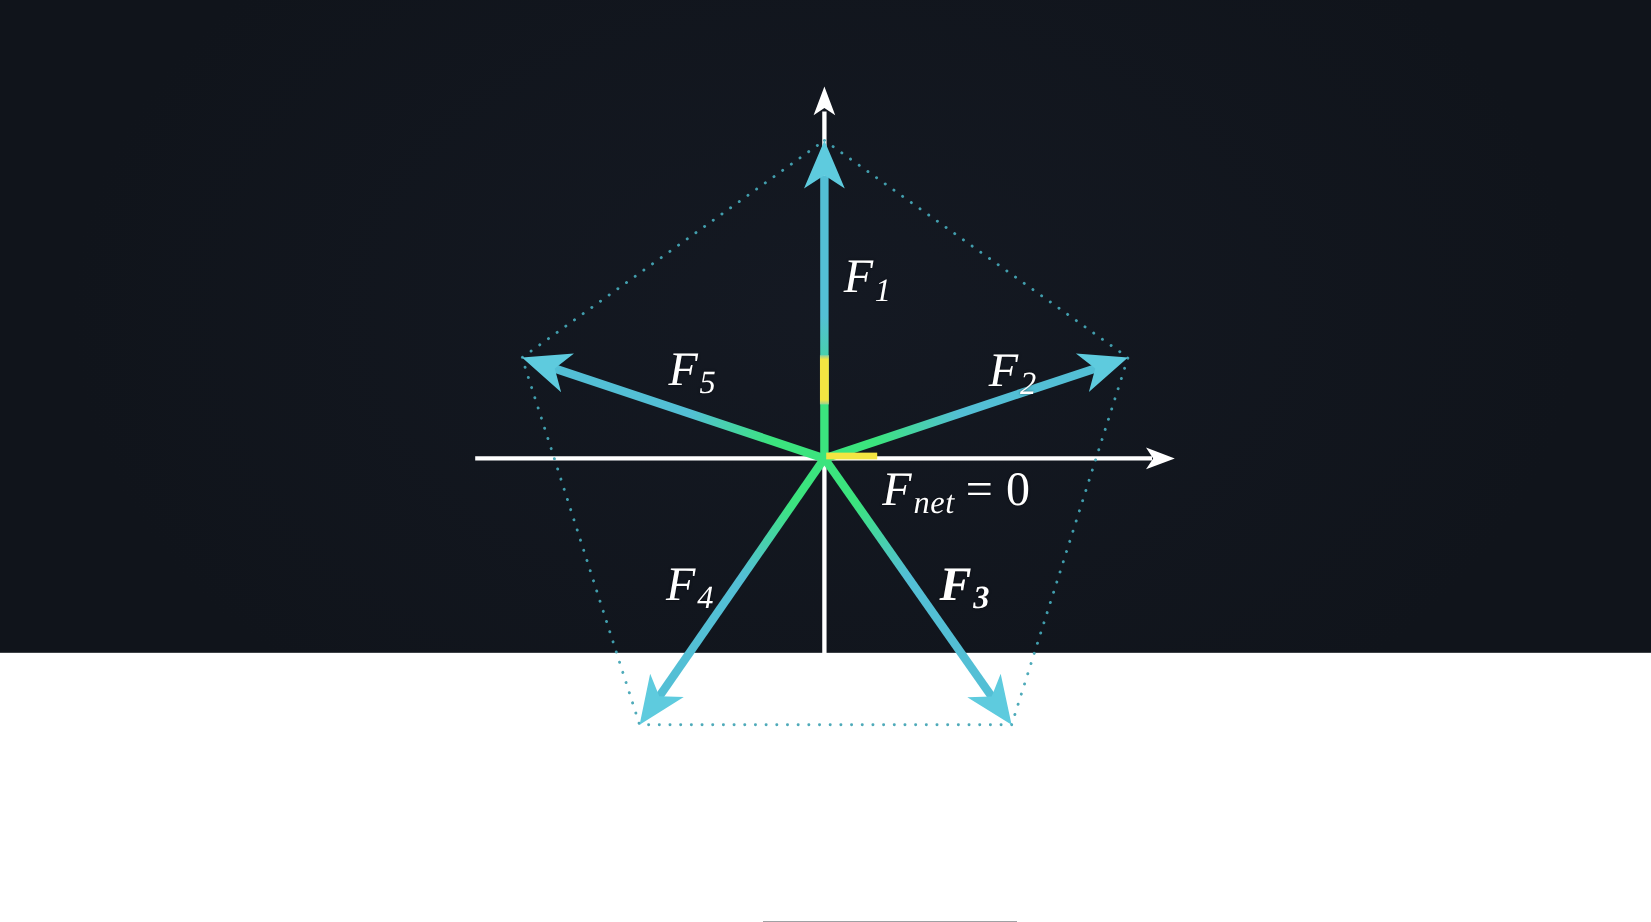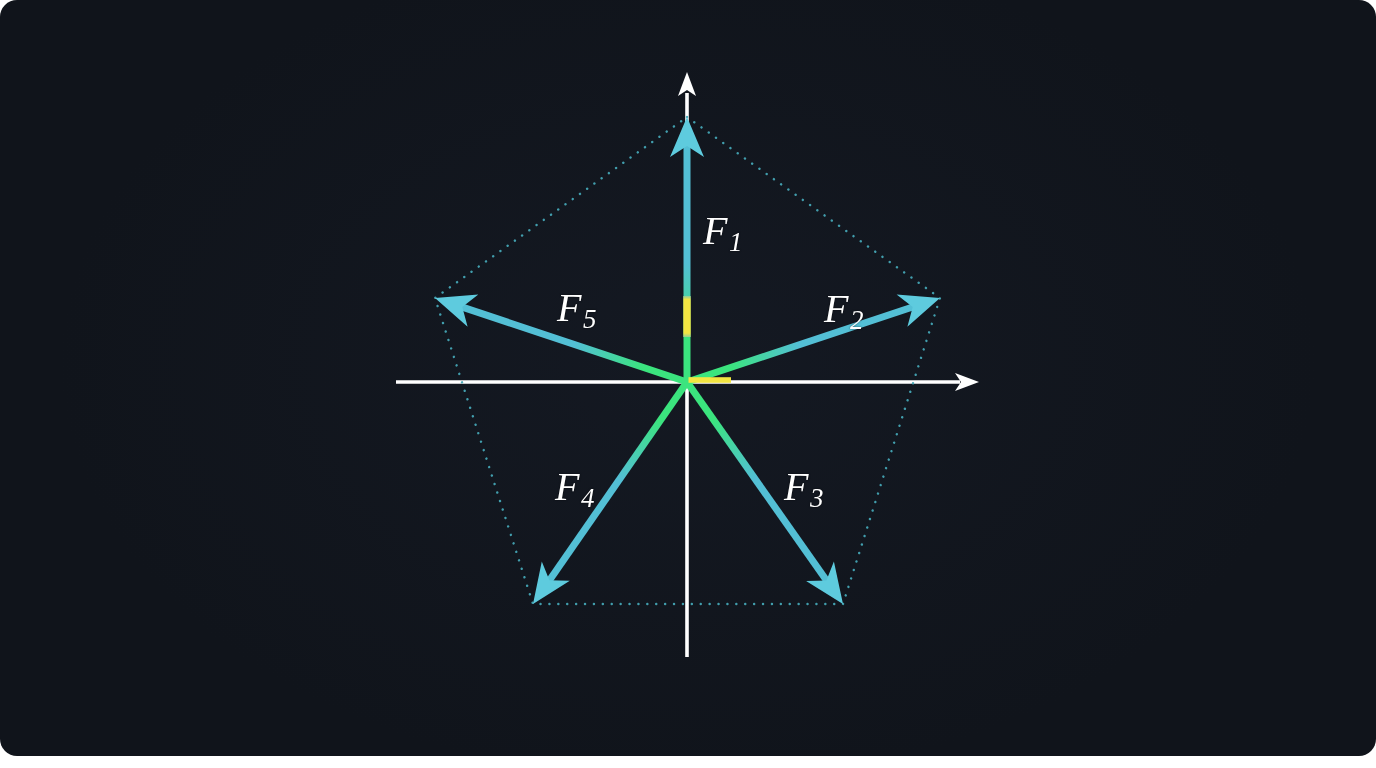--- a/index.html
+++ b/index.html
@@ -6,24 +6,23 @@
     margin: 0;
     padding: 0;
     width: 1376px;
     height: 768px;
     overflow: hidden;
     font-family: "Liberation Serif", serif;
   }
   .scene {
     position: relative;
     width: 1376px;
-    height: 756px;
+    height: 544px;
     background: #10141b;
     background-image: radial-gradient(ellipse 900px 600px at 50% 48%, rgba(28,34,48,0.35), rgba(0,0,0,0) 70%);
-    border-radius: 17px;
   }
   svg.diagram {
     position: absolute;
     left: 0;
     top: 0;
   }
   .vlabel {
     position: absolute;
     transform: translate(-50%, -50%);
     color: #ffffff;
@@ -88,24 +87,27 @@
     <rect x="683.3" y="296" width="7.4" height="41" fill="url(#bandGrad)"></rect>
     <rect x="688.5" y="377.2" width="42.5" height="5.6" fill="#f3e542"></rect>
   </svg>
 
   <div class="vlabel" style="left:723px; top:233px;">
     <span>F</span><span class="sub">1</span>
   </div>
   <div class="vlabel" style="left:844px; top:311px;">
     <span>F</span><span class="sub">2</span>
   </div>
-  <div class="vlabel" style="left:804px; top:489px;">
+  <div class="vlabel" style="left:804px; top:489px;font-weight:bold;">
     <span>F</span><span class="sub">3</span>
   </div>
   <div class="vlabel" style="left:575px; top:489px;">
     <span>F</span><span class="sub">4</span>
   </div>
   <div class="vlabel" style="left:577px; top:310px;">
     <span>F</span><span class="sub">5</span>
   </div>
 
+  <div class="vlabel" style="left:797px; top:410px;">
+    <span>F</span><span class="sub">net</span><span class="rest">= 0</span>
+  </div>
 
 </div>
 
 </body></html>

